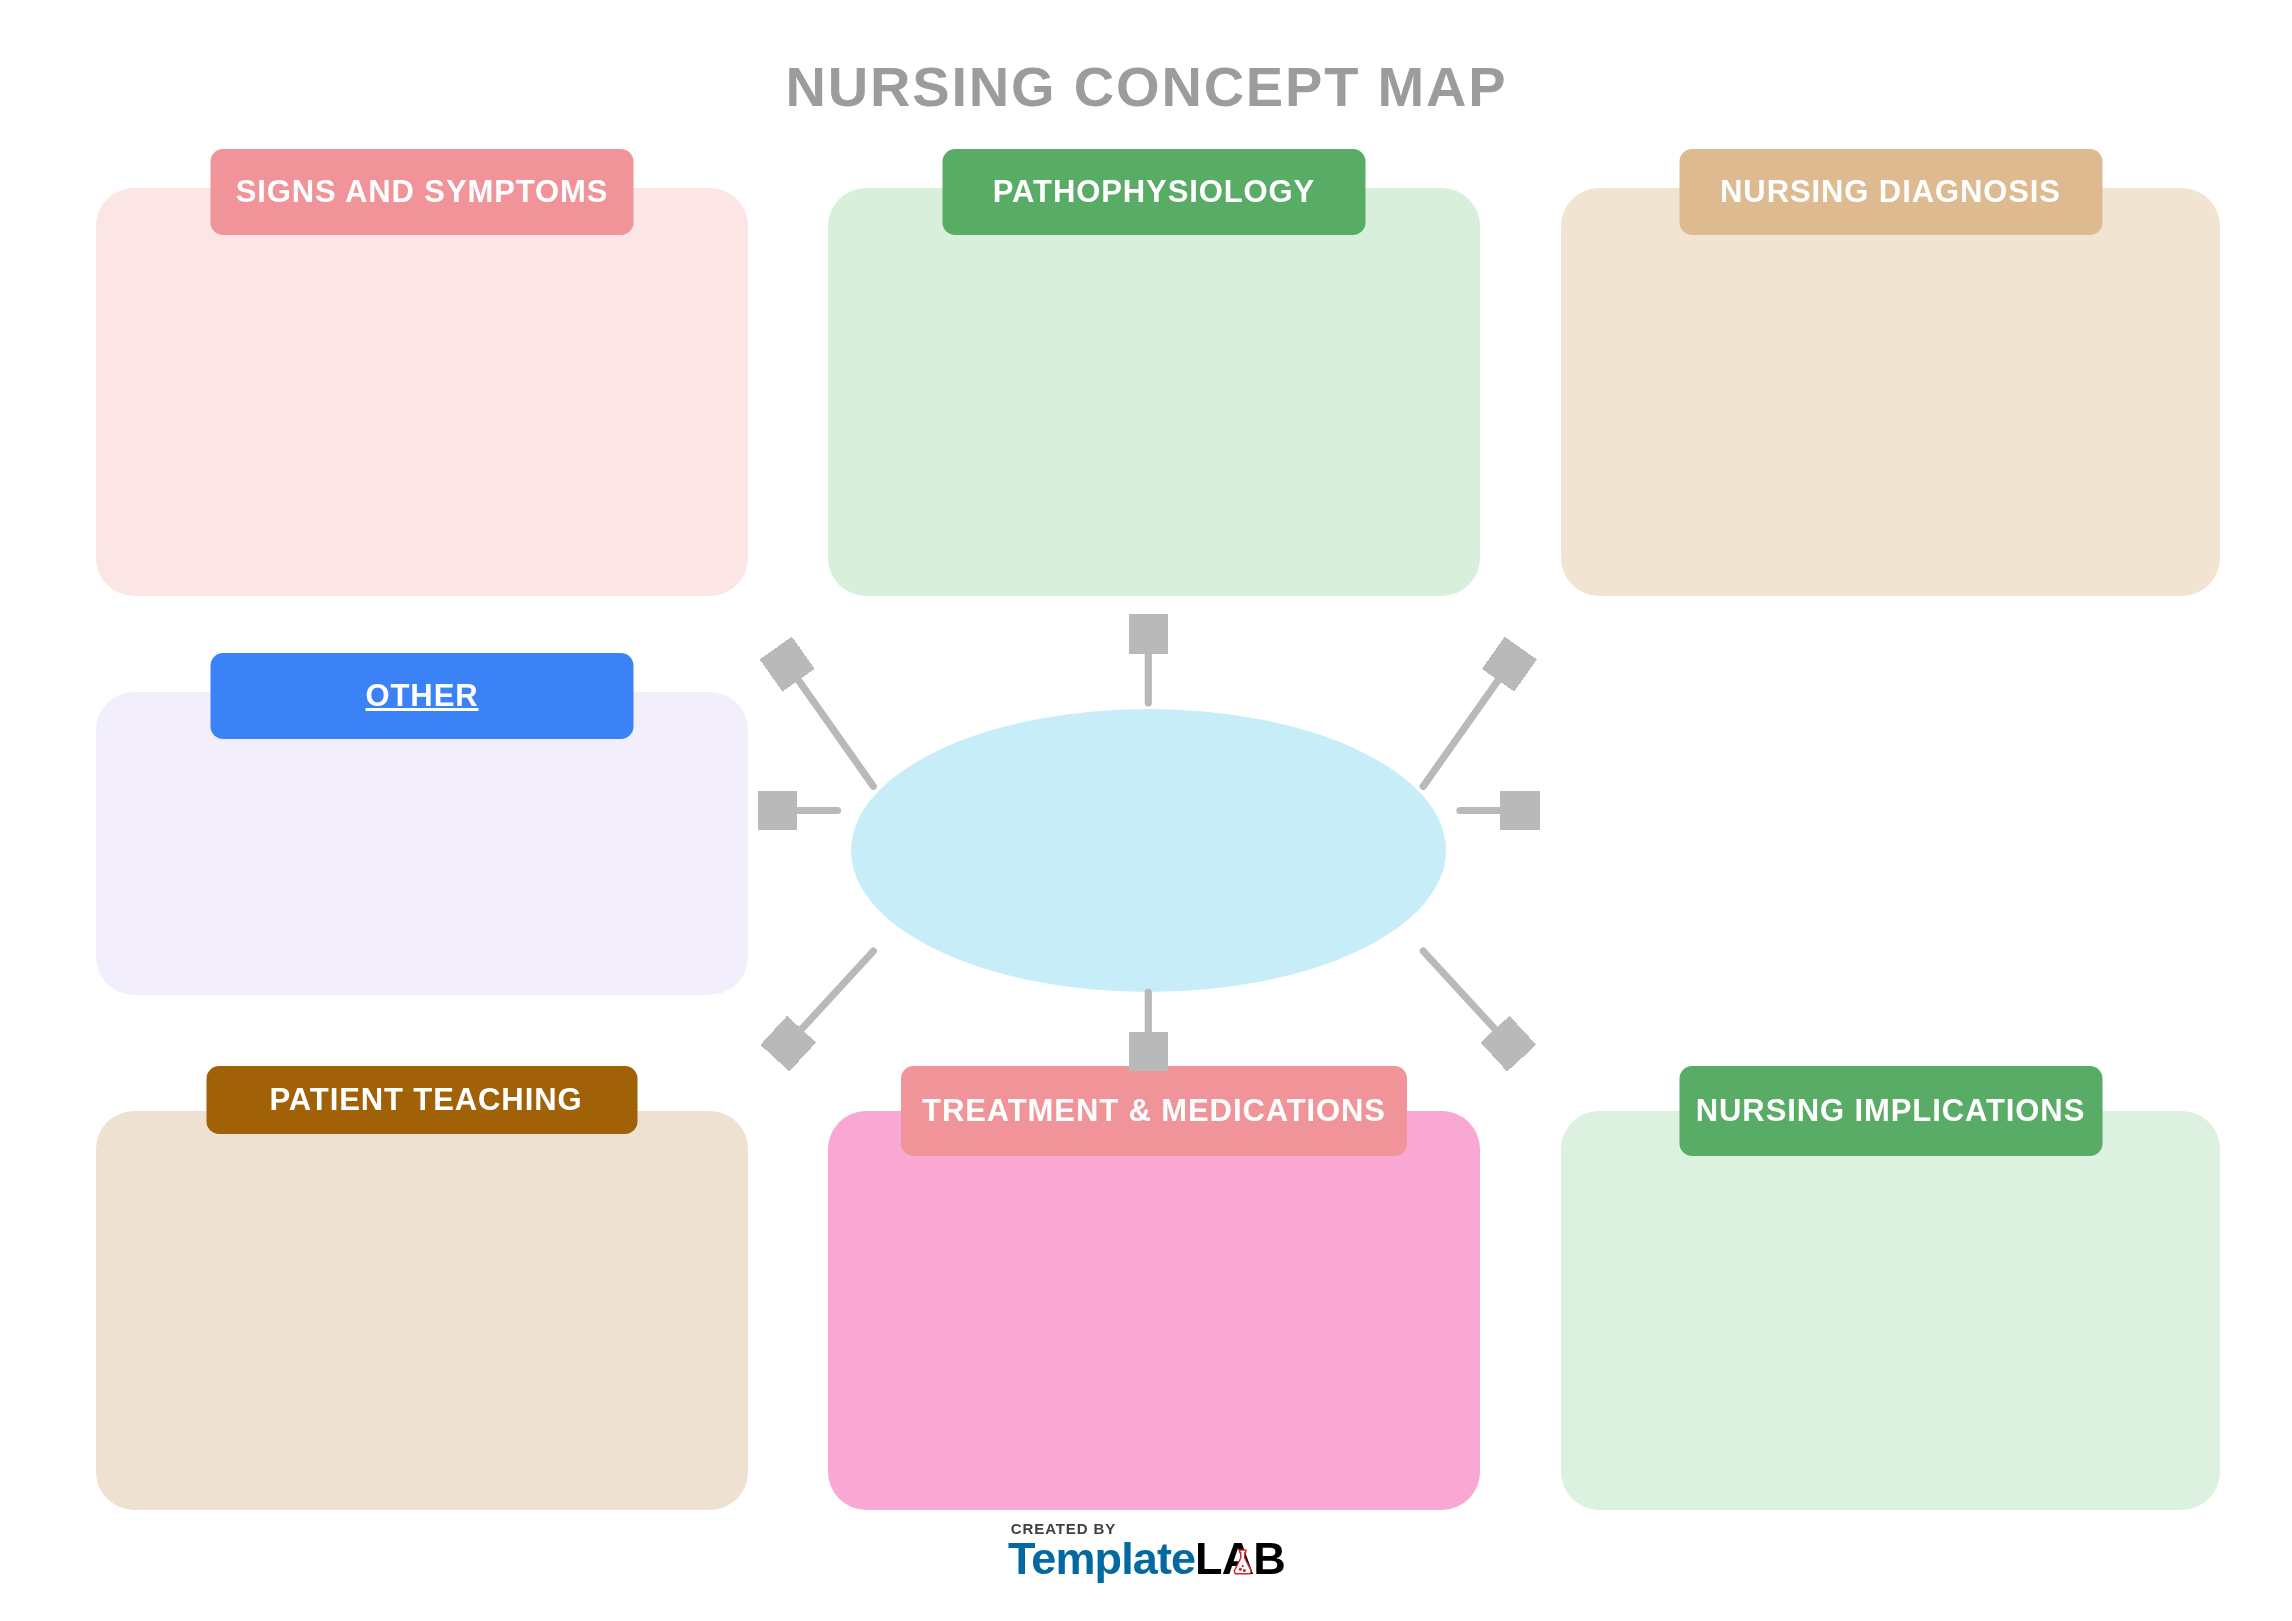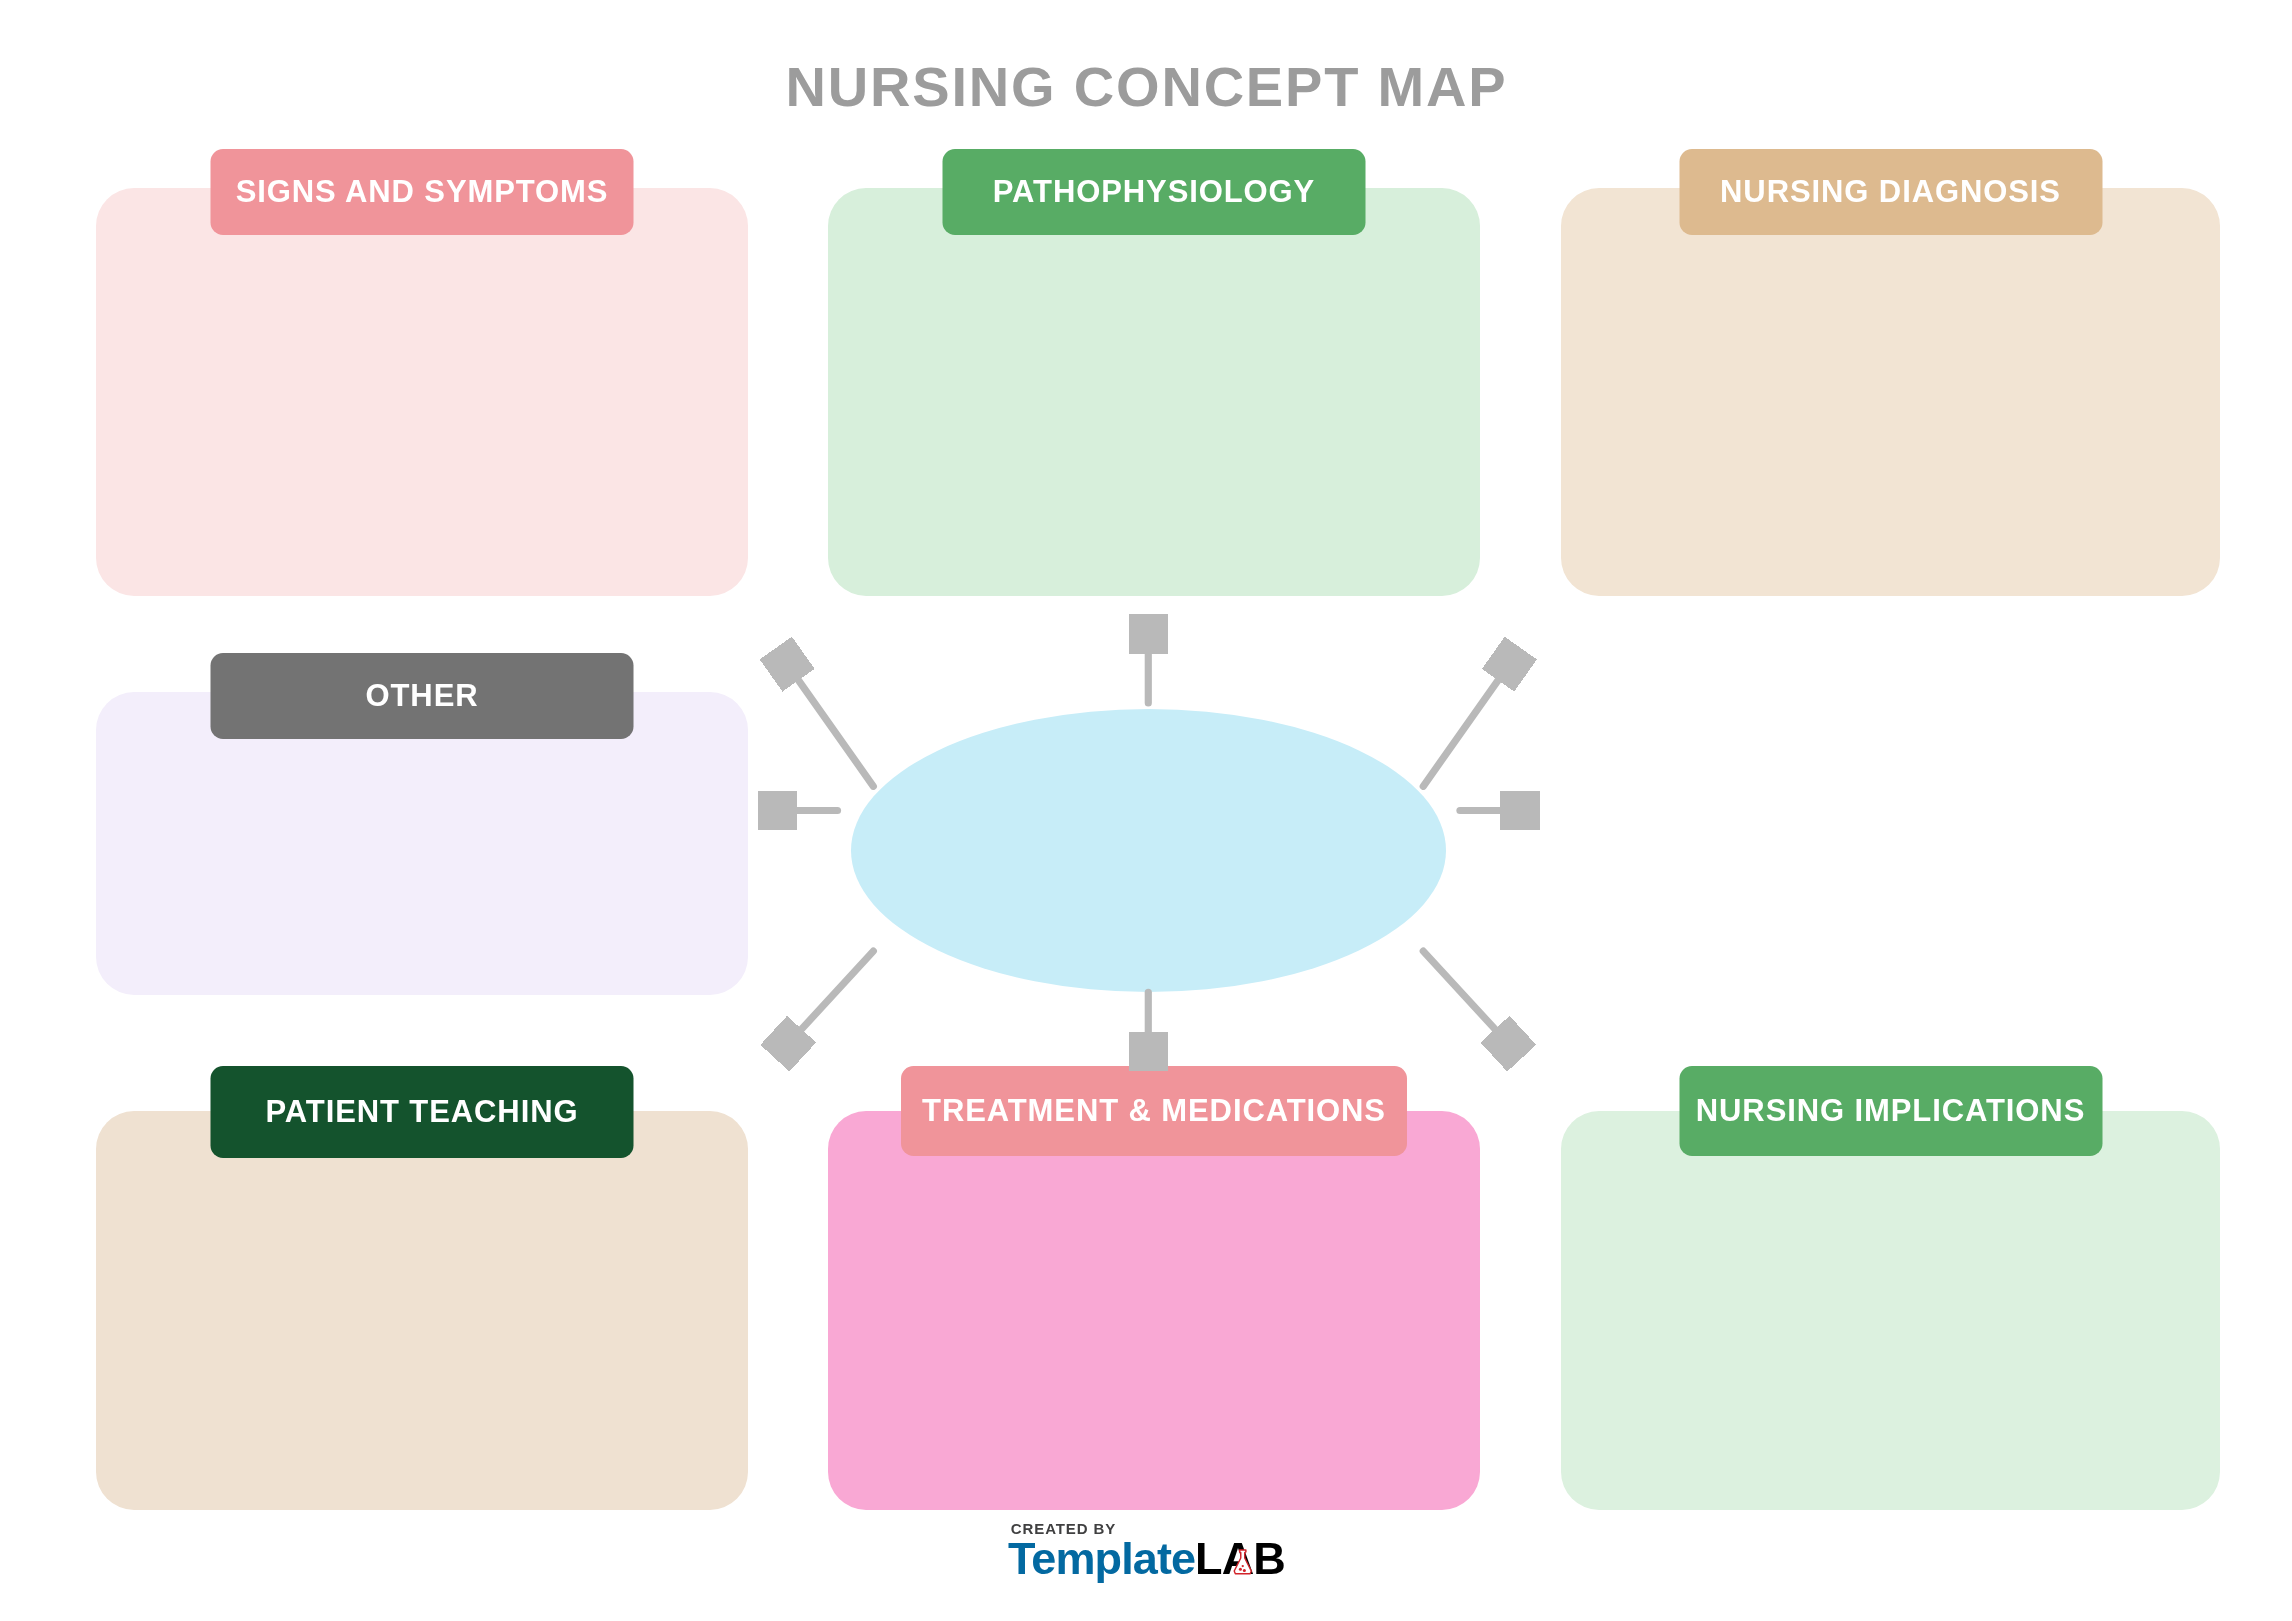--- a/index.html
+++ b/index.html
@@ -27,27 +27,27 @@
   
   .b-signs   {left:90px; top:188px; width:652px; height:408px; background:#FBE5E5;}
   .b-patho   {left:822px; top:188px; width:652px; height:408px; background:#D7EFDB;}
   .b-diag    {left:1555px;top:188px; width:659px; height:408px; background:#F2E4D3;}
   .b-signs .box-header{top:-39px;background:#F0949A;}
   .b-patho .box-header{top:-39px;background:#58AC65;}
   .b-diag  .box-header{top:-39px;background:#DDBA8F;}
   
   .b-other   {left:90px; top:692px; width:652px; height:303px; background:#F3EEFB;}
   .b-labs    {left:1555px;top:692px; width:659px; height:303px; background:#E5EBE8;}
-  .b-other .box-header{top:-39px;background:#737373;}
+  .b-other .box-header{top:-39px;background:#3b82f6;text-decoration:underline;}
   .b-labs  .box-header{top:-39px;background:#94ADA4;}
   
   .b-teach   {left:90px; top:1111px; width:652px; height:399px; background:#EFE1D1;}
   .b-treat   {left:822px; top:1111px; width:652px; height:399px; background:#f9a8d4;}
   .b-impl    {left:1555px;top:1111px; width:659px; height:399px; background:#DCF1DF;}
-  .b-teach .box-header{top:-45px;height:92px;background:#14532d;}
+  .b-teach .box-header{top:-45px;height:68px;background:#a16207;padding-left:8px;}
   .b-treat .box-header{top:-45px;height:90px;width:506px;background:#F0949A;}
   .b-impl  .box-header{top:-45px;height:90px;background:#58AC65;}
 
   .ellipse{
     position:absolute;left:851px;top:709px;width:595px;height:283px;
     background:#C7EDF8;border-radius:50%;
   }
   .arrows{position:absolute;left:0;top:0;pointer-events:none;}
   .arrows path{stroke:#B9B9B9;stroke-width:8;fill:none;stroke-linecap:round;}
 

